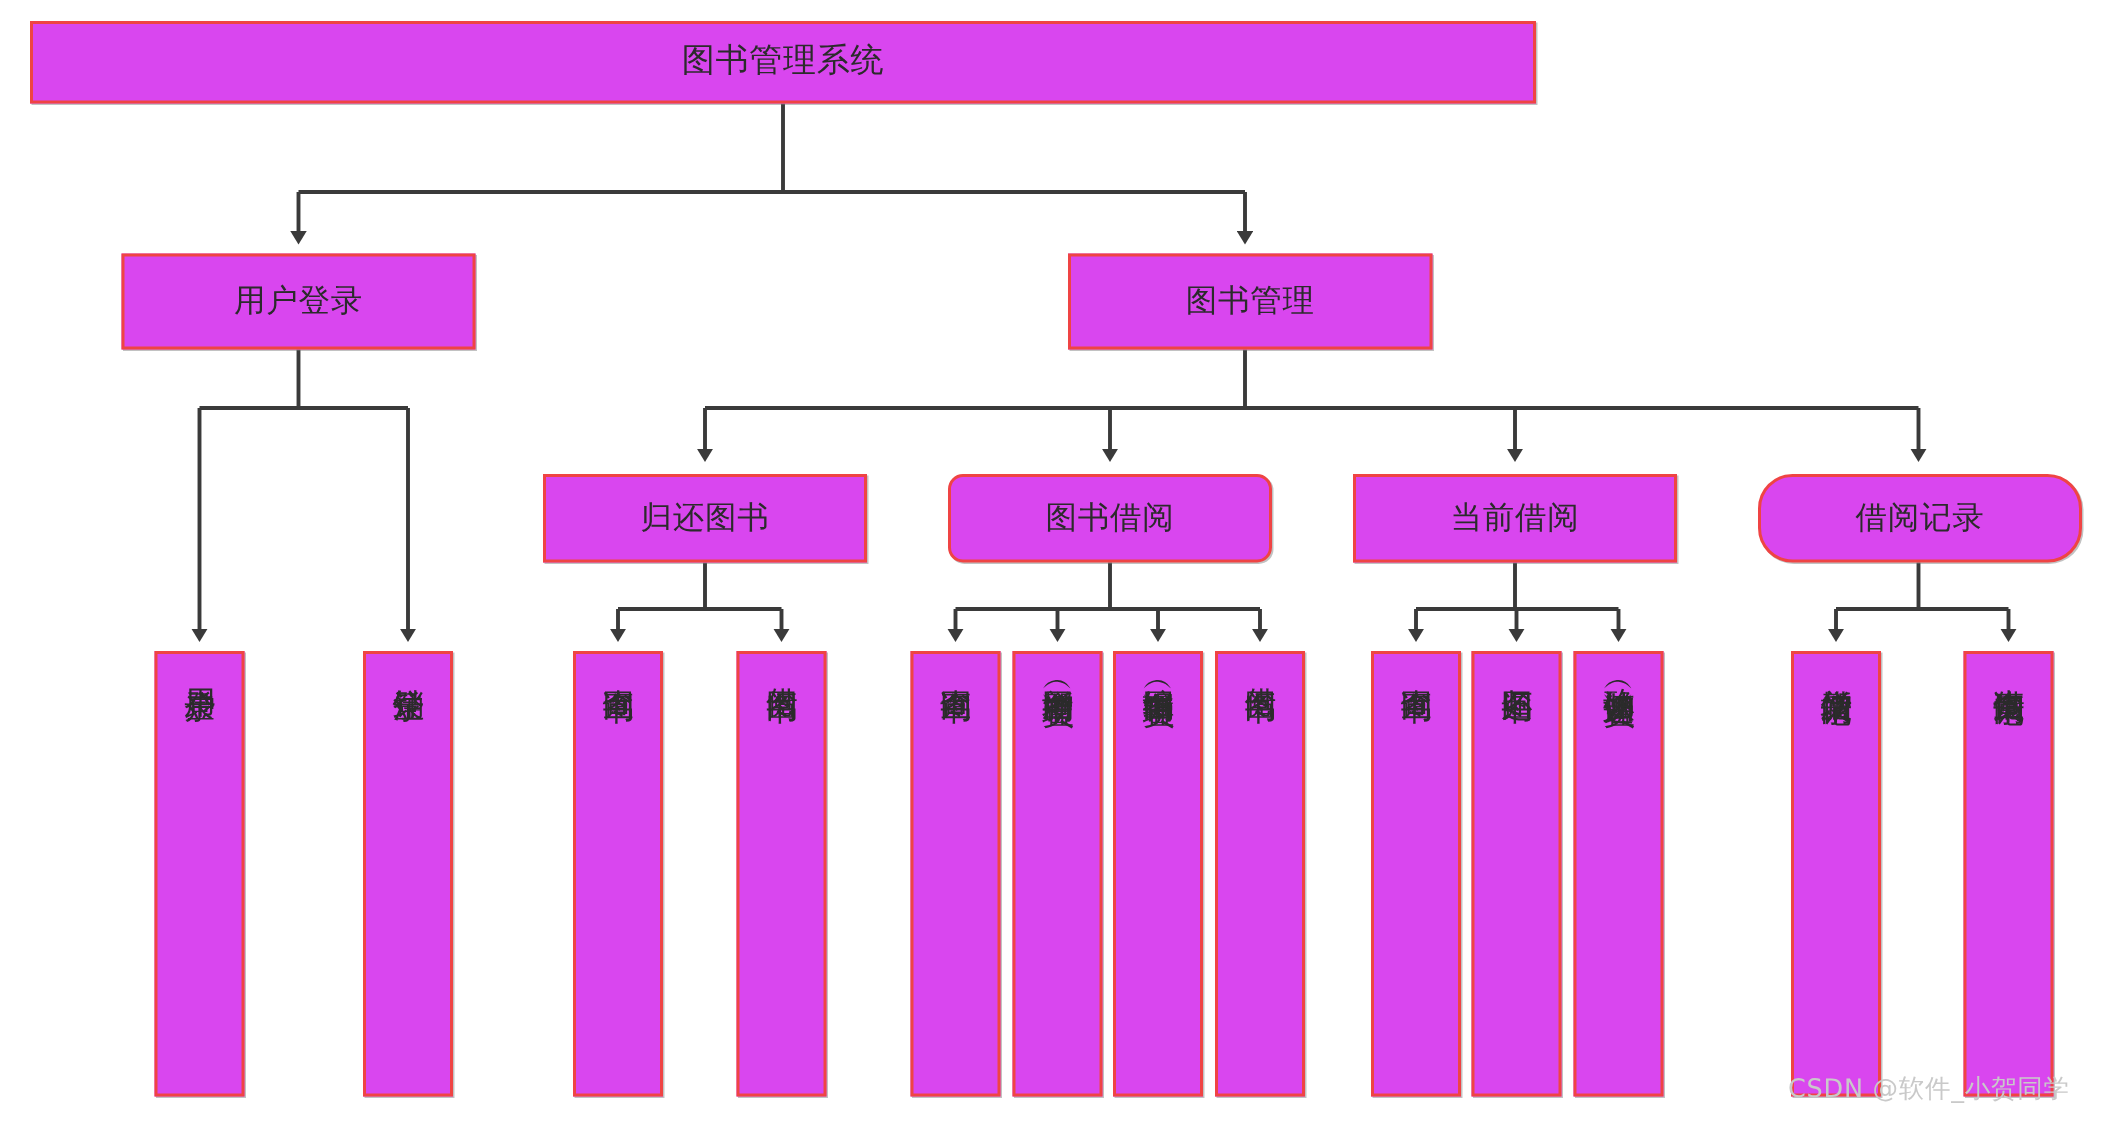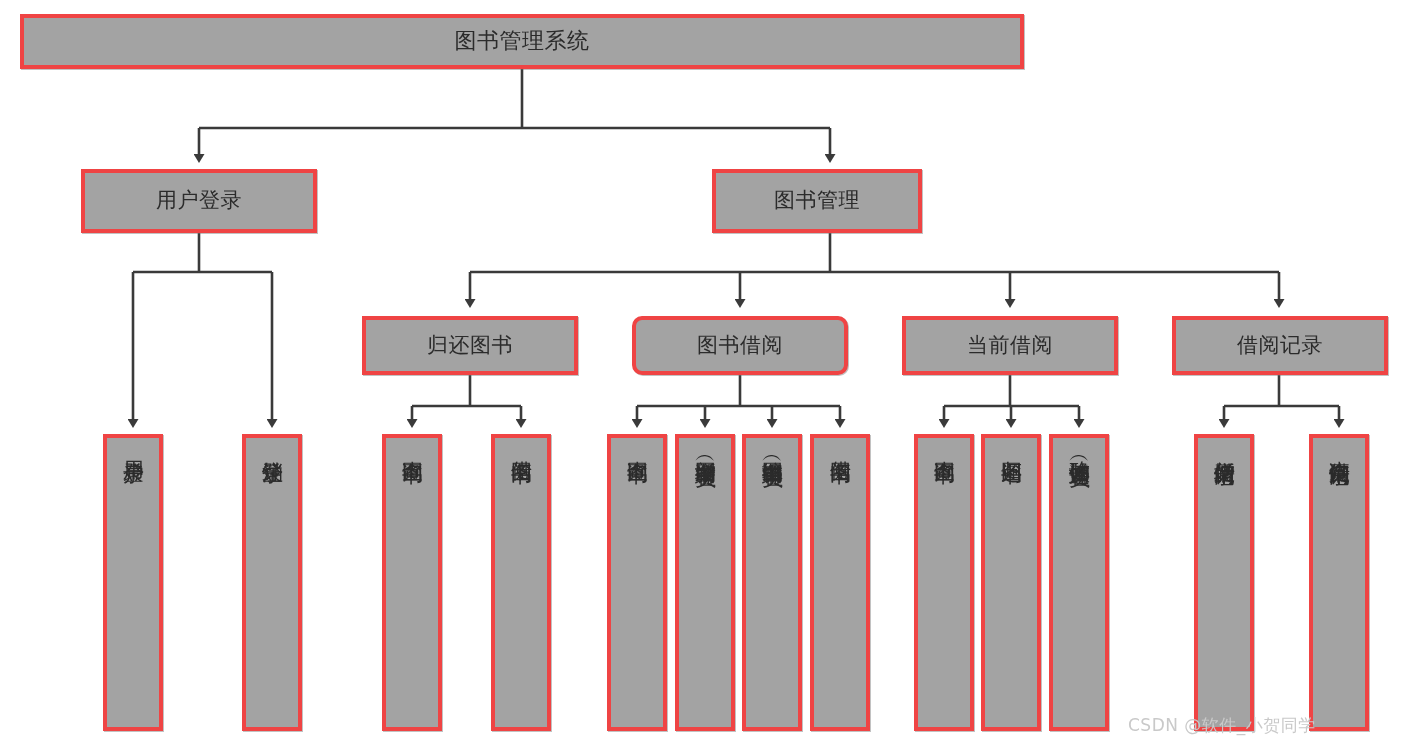--- a/index.html
+++ b/index.html
@@ -22,22 +22,22 @@
     position: absolute;
     left: 0;
     top: 0;
     width: 1405px;
     height: 747px;
     pointer-events: none;
   }
   .node {
     position: absolute;
     box-sizing: border-box;
-    background: #a3a3a3;
-    border: 4px solid #ef4444;
+    background: #d946ef;
+    border: 2px solid #ef4444;
     display: flex;
     align-items: center;
     justify-content: center;
     color: #2b2b2b;
     box-shadow: 1px 1px 0 rgba(120,120,120,0.45);
   }
   .node .label {
     display: block;
     text-align: center;
     letter-spacing: 0.5px;
@@ -130,37 +130,37 @@
   </svg>
 
   <div class="node horiz root" style="left:20px; top:14px; width:1004px; height:55px;">
     <span class="label">图书管理系统</span>
   </div>
 
   <div class="node horiz" style="left:81px; top:169px; width:236px; height:64px;">
     <span class="label">用户登录</span>
   </div>
 
-  <div class="node horiz" style="left:712px; top:169px; width:210px; height:64px;">
+  <div class="node horiz" style="left:712px; top:169px; width:243px; height:64px;">
     <span class="label">图书管理</span>
   </div>
 
   <div class="node horiz" style="left:362px; top:316px; width:216px; height:59px;">
     <span class="label">归还图书</span>
   </div>
 
   <div class="node horiz" style="left:632px; top:316px; width:216px; height:59px;border-radius:10px;">
     <span class="label">图书借阅</span>
   </div>
 
   <div class="node horiz" style="left:902px; top:316px; width:216px; height:59px;justify-content:center;">
     <span class="label">当前借阅</span>
   </div>
 
-  <div class="node horiz" style="left:1172px; top:316px; width:216px; height:59px;">
+  <div class="node horiz" style="left:1172px; top:316px; width:216px; height:59px;border-radius:23px;">
     <span class="label">借阅记录</span>
   </div>
 
   <div class="node vert" style="left:103px; top:434px; width:60px; height:297px;">
     <span class="label">用户登录</span>
   </div>
 
   <div class="node vert" style="left:242px; top:434px; width:60px; height:297px;">
     <span class="label">注销登录</span>
   </div>
@@ -202,15 +202,15 @@
   </div>
 
   <div class="node vert" style="left:1194px; top:434px; width:60px; height:297px;">
     <span class="label">新增借阅记录</span>
   </div>
 
   <div class="node vert" style="left:1309px; top:434px; width:60px; height:297px;">
     <span class="label">查询借阅记录</span>
   </div>
 
-  <div class="watermark" style="left:1128px; top:714px;">CSDN @软件_小贺同学</div>
+  <div class="watermark" style="left:1192px; top:714px;">CSDN @软件_小贺同学</div>
 
 </div>
 
 </body></html>

